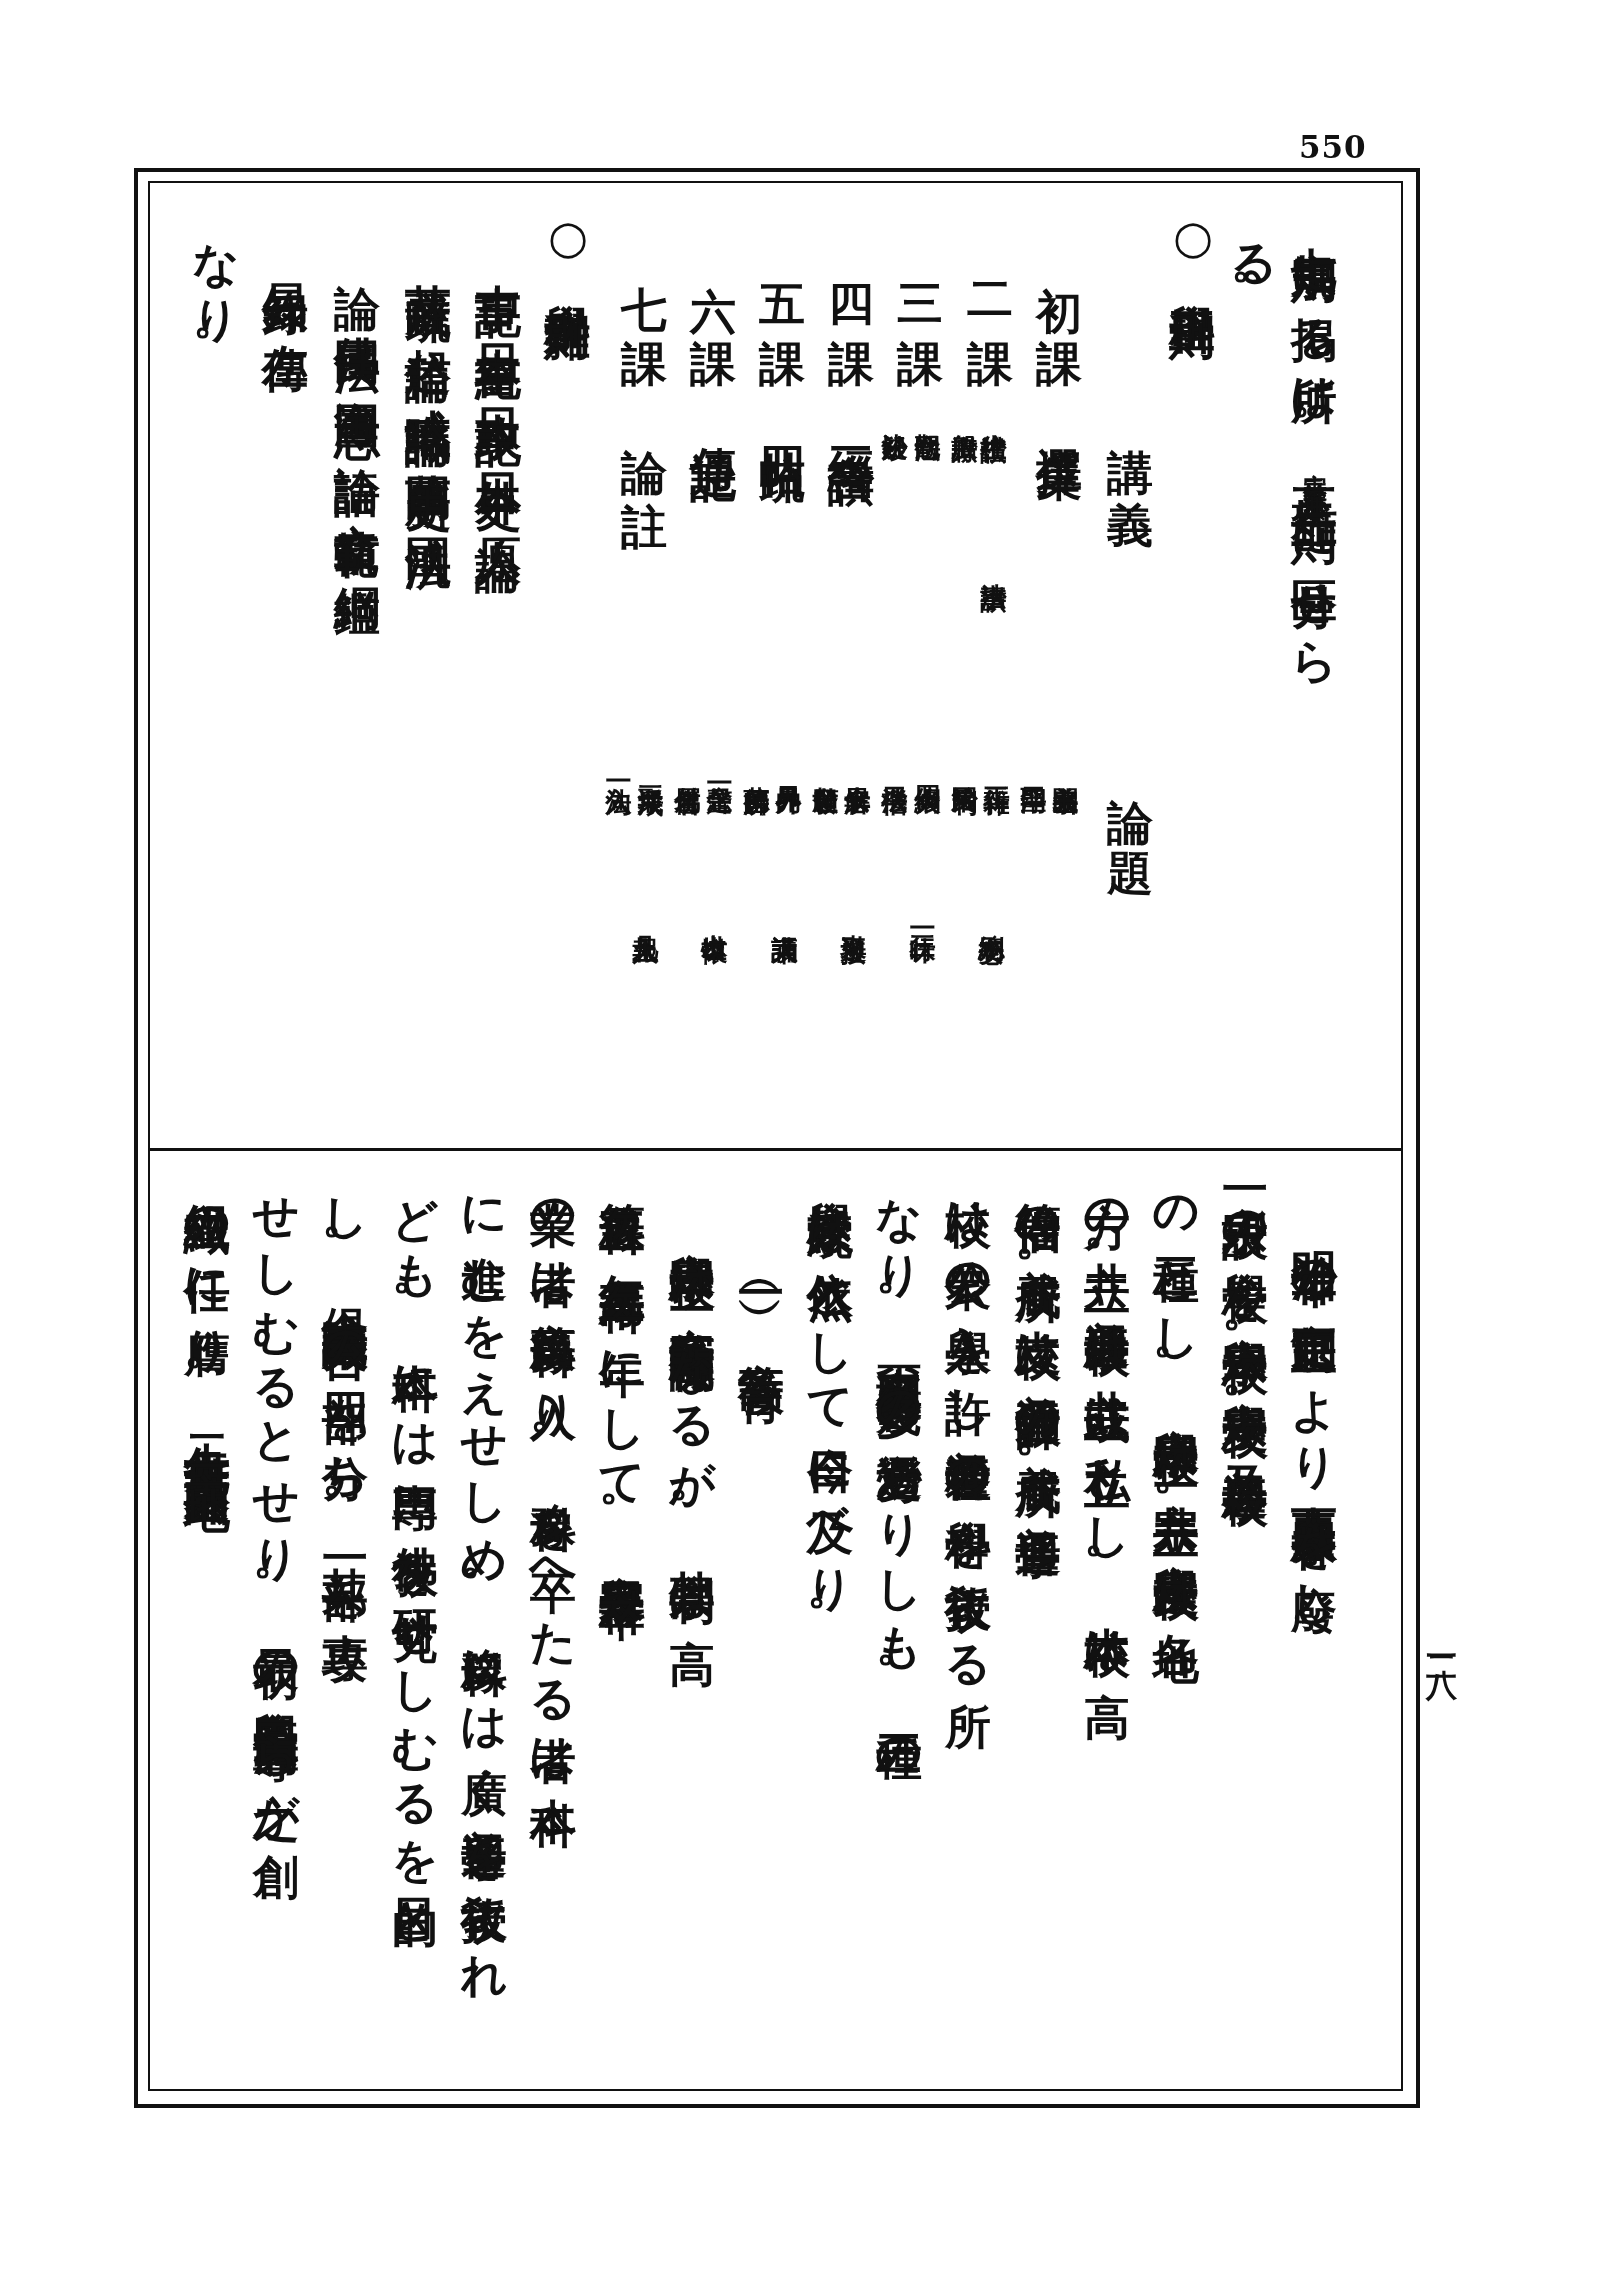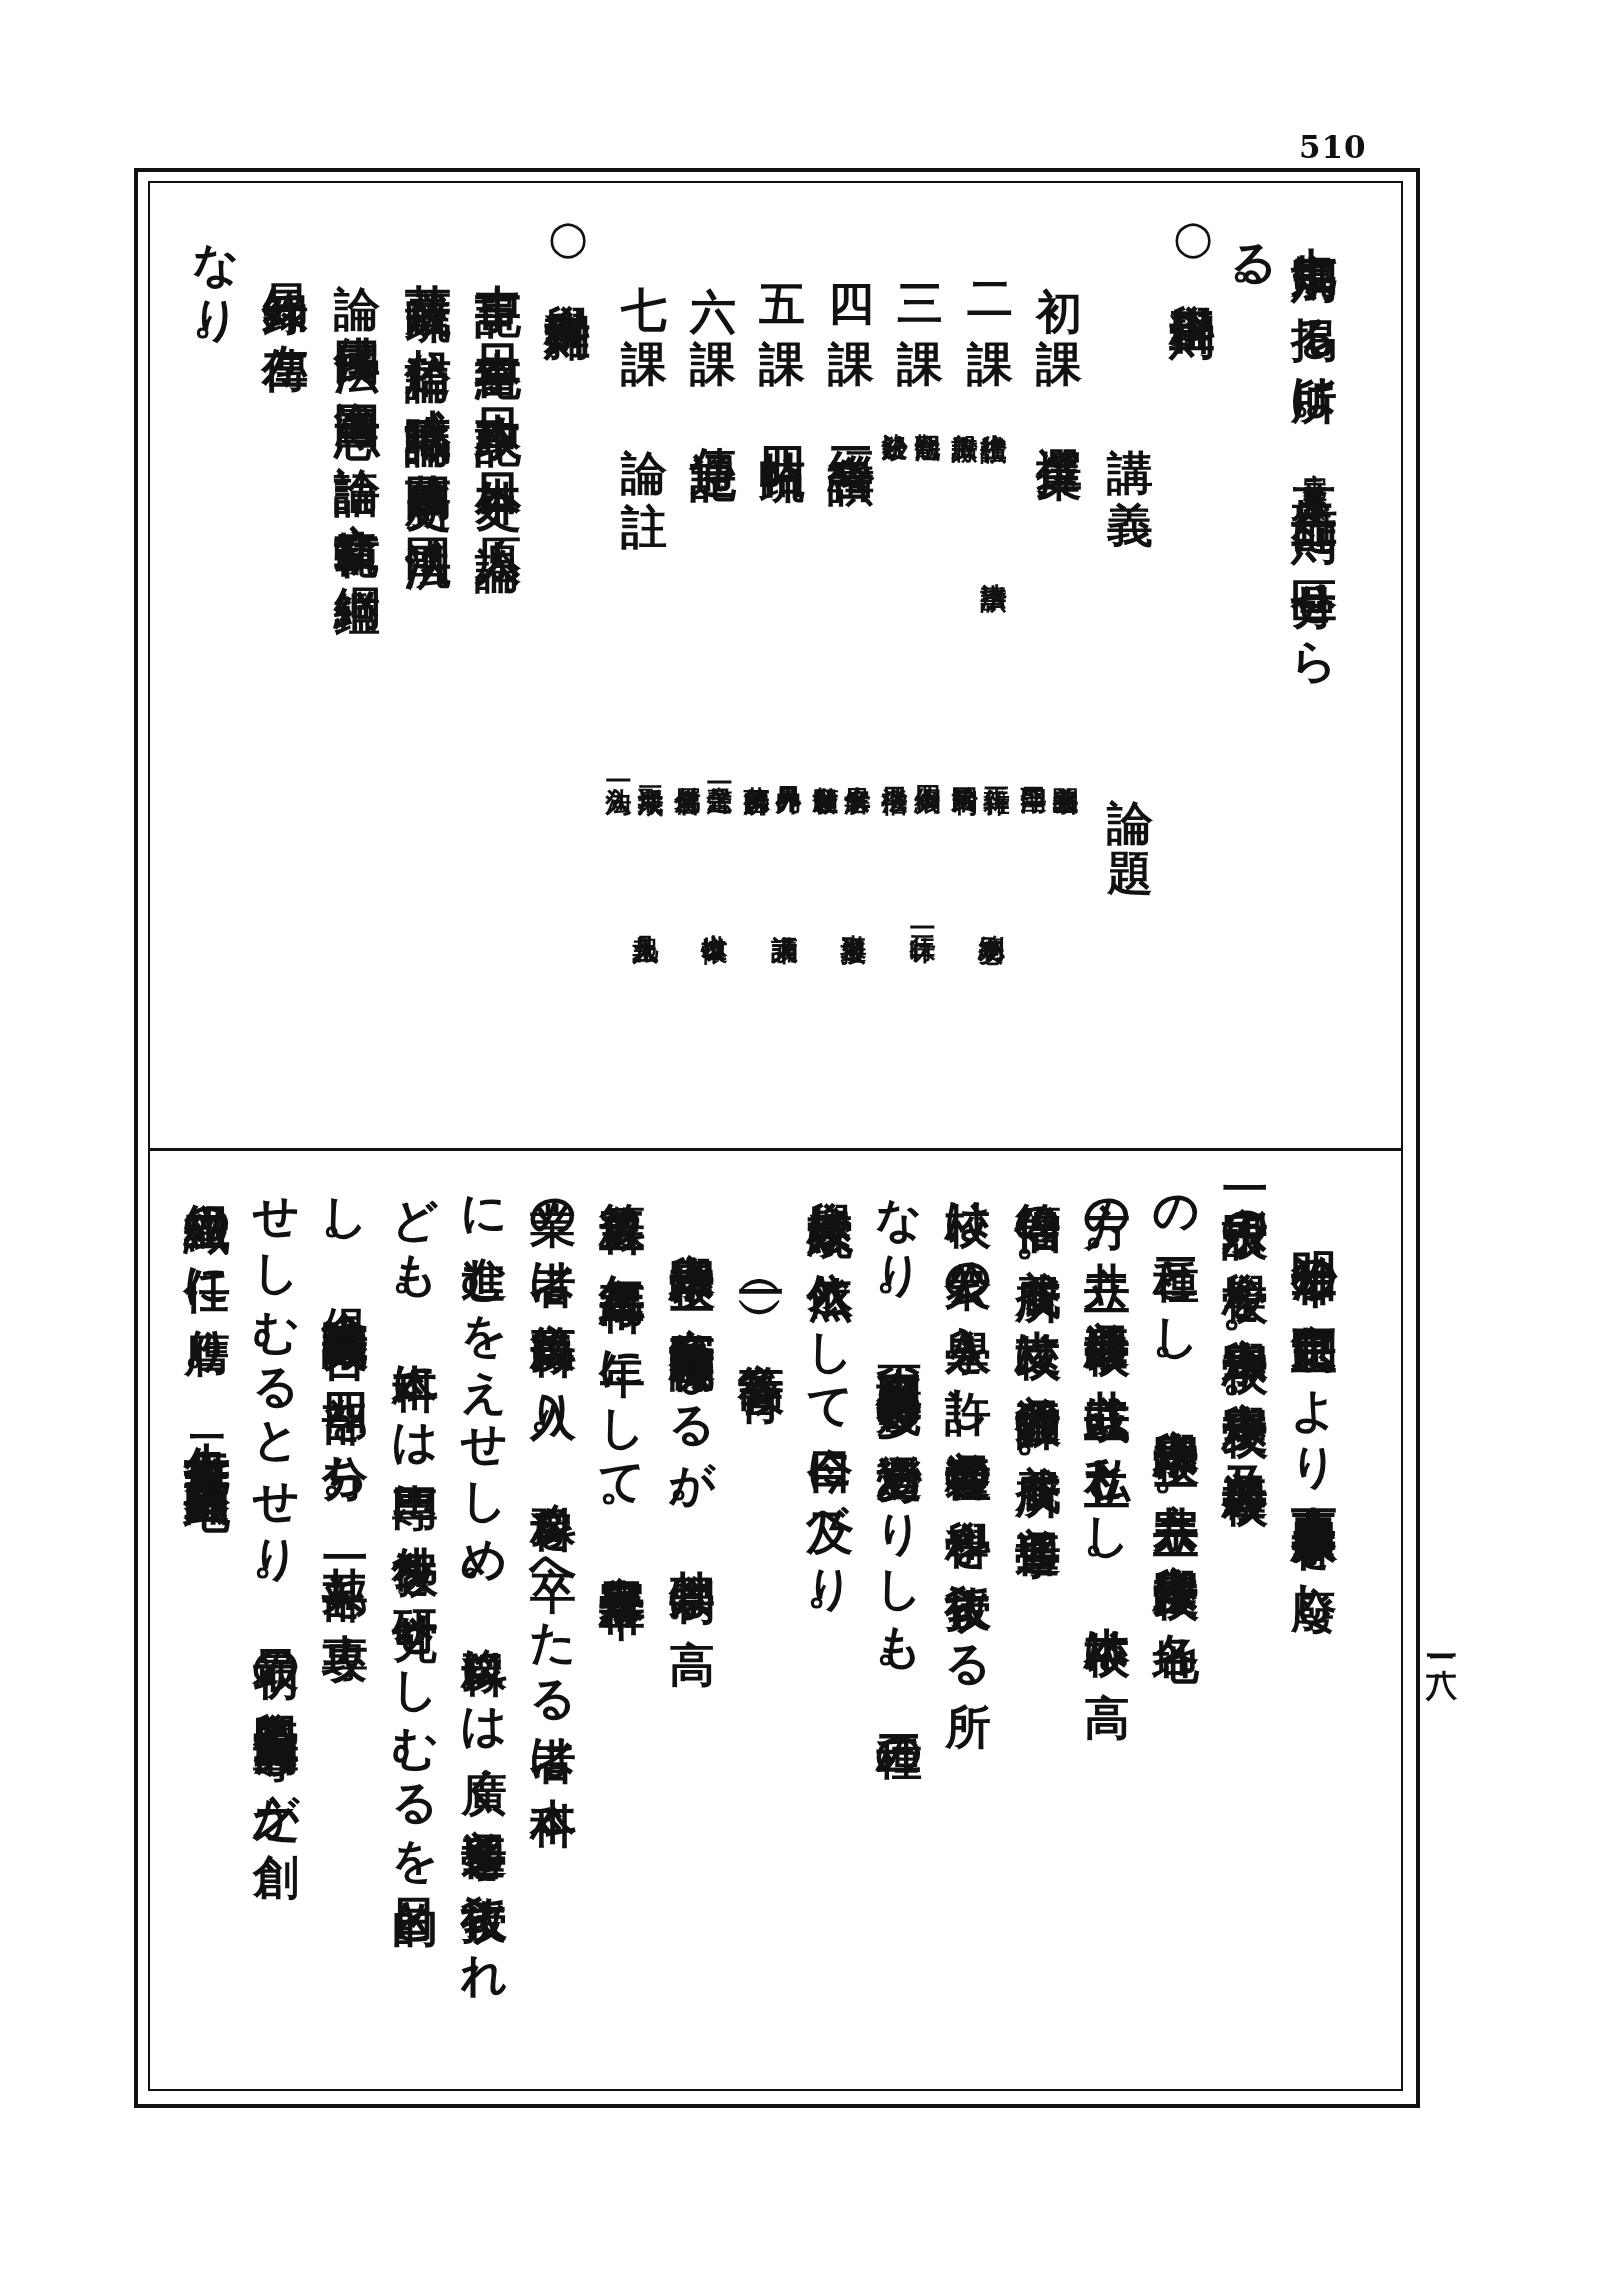--- a/index.html
+++ b/index.html
@@ -16,21 +16,21 @@
          font-size:46px; line-height:55px; white-space:pre; letter-spacing:3.7px; font-weight:bold; }
   .pair { position:absolute; writing-mode:vertical-rl; text-orientation:upright;
           font-size:26px; line-height:28px; letter-spacing:0.9px; font-weight:bold; white-space:pre; }
   .paren { display:inline-block; font-size:24px; line-height:24px; }
   .margin-no { position:absolute; left:1421px; top:1634px; writing-mode:vertical-rl;
                text-orientation:upright; font-size:31px; font-weight:bold; letter-spacing:5.5px; }
 </style>
 </head>
 <body>
 
-<div class="page-no">510</div>
+<div class="page-no">550</div>
 <div class="margin-no">二一八</div>
 
 <div class="frame-outer"></div>
 <div class="frame-inner"></div>
 <div class="divider"></div>
 
 <div class="col" style="left:1287px; top:210px;"><span>七宗規則に掲る所は。正</span><span class="paren">宗乗</span><span>雜</span><span class="paren">餘乗外典</span><span>二則に區分せら</span></div>
 <div class="col" style="left:1227px; top:210px;">る。</div>
 <div class="col" style="left:1165px; top:210px;">○學科正則</div>
 

